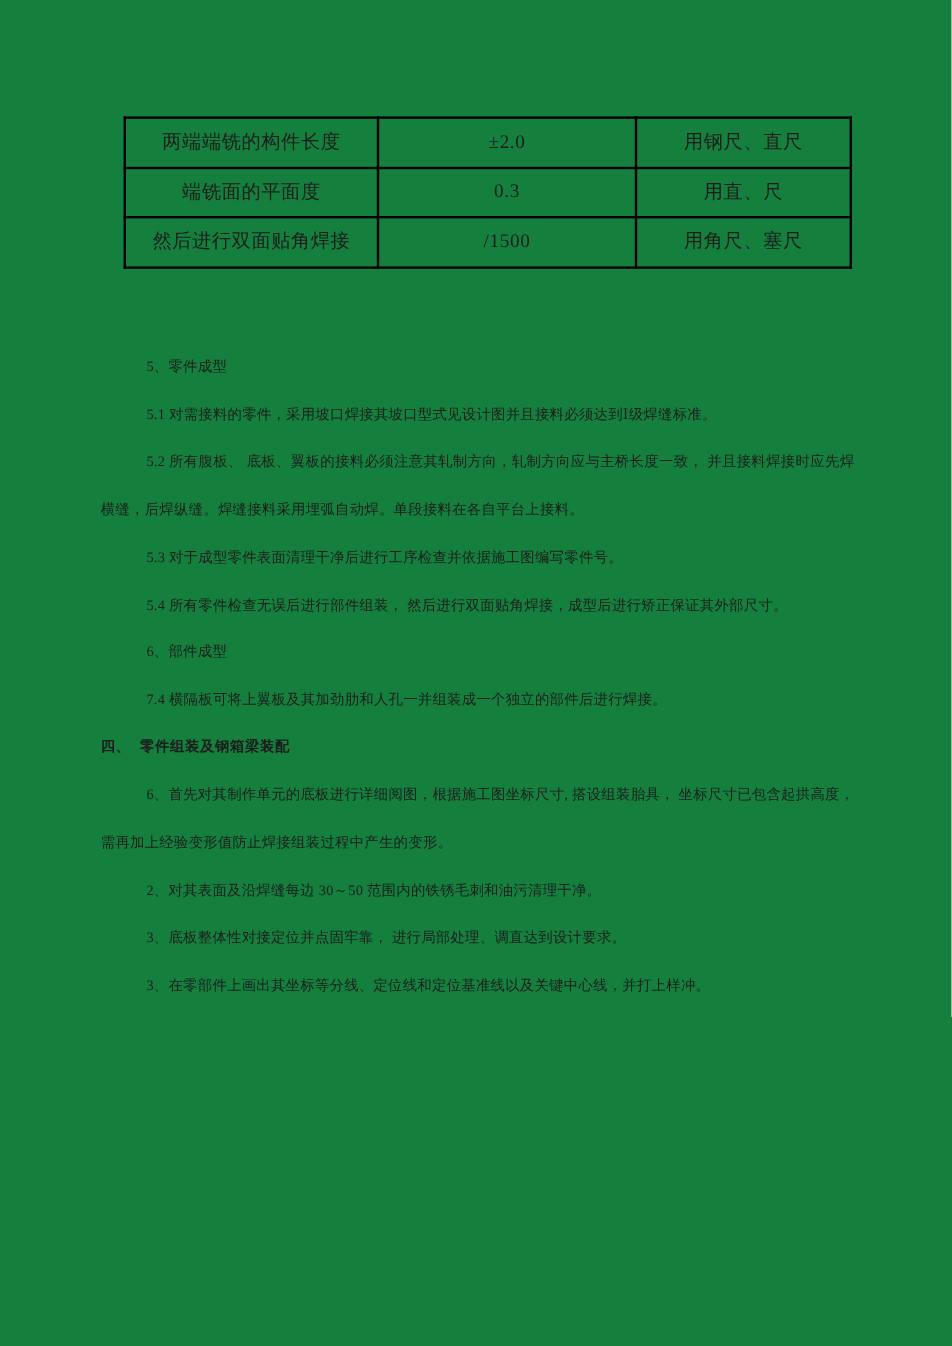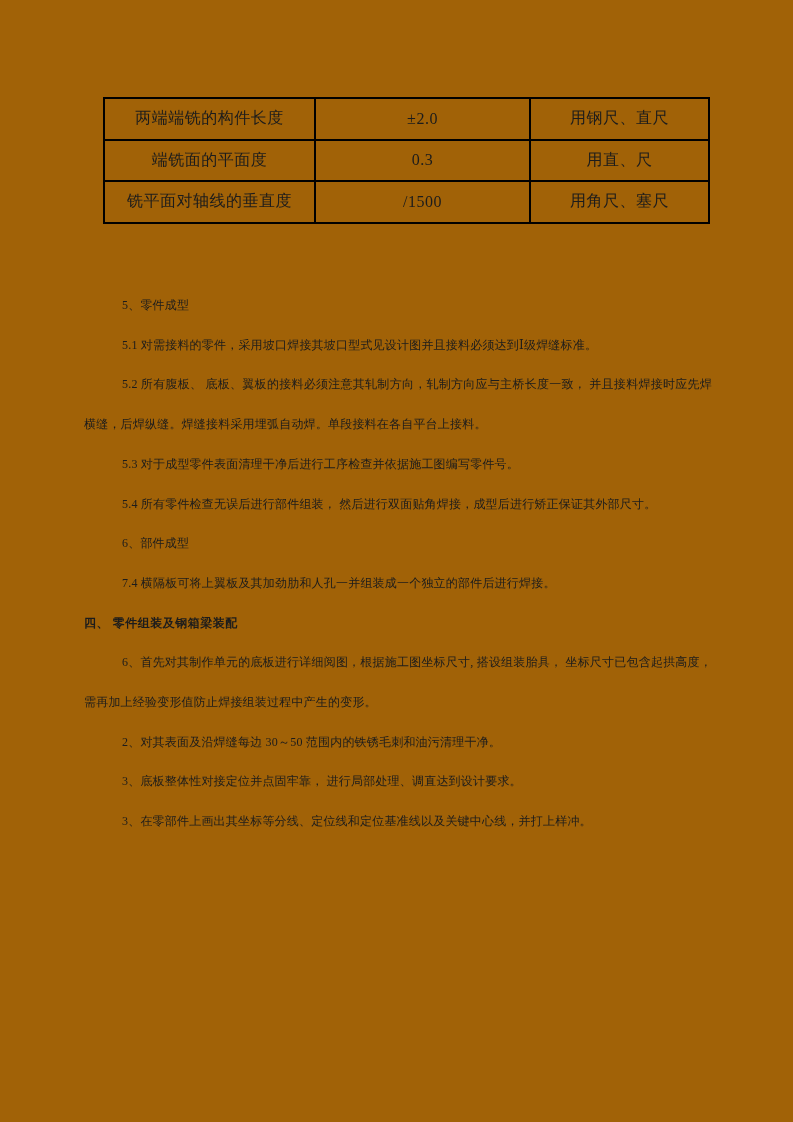--- a/index.html
+++ b/index.html
@@ -4,21 +4,21 @@
 <style>
   html, body {
     margin: 0;
     padding: 0;
     background: #ffffff;
   }
   .page {
     position: relative;
     width: 793px;
     height: 1122px;
-    background: #a16207;
+    background: #15803d;
     overflow: hidden;
     font-family: "Liberation Serif", "DejaVu Serif", serif;
     color: #1c1c1c;
   }
   
   .spec-table {
     position: absolute;
     left: 103px;
     top: 97px;
     width: 605px;
@@ -46,21 +46,21 @@
   }
   .para {
     margin: 0;
     padding: 0;
     text-indent: 38px;
     letter-spacing: 0.2px;
   }
   .para.heading {
     text-indent: 0;
     font-weight: bold;
-    font-family: Liberation Sans, sans-serif;
+    font-family: Liberation Mono, monospace;
     letter-spacing: 0.5px;
   }
 </style>
 </head>
 <body>
 
 <div class="page">
 
   <table class="spec-table">
     <colgroup>
@@ -73,21 +73,21 @@
         <td>两端端铣的构件长度</td>
         <td>±2.0</td>
         <td>用钢尺、直尺</td>
       </tr>
       <tr>
         <td>端铣面的平面度</td>
         <td>0.3</td>
         <td>用直、尺</td>
       </tr>
       <tr>
-        <td>铣平面对轴线的垂直度</td>
+        <td>然后进行双面贴角焊接</td>
         <td>/1500</td>
         <td>用角尺、塞尺</td>
       </tr>
     </tbody>
   </table>
 
   <div class="content">
     <p class="para">5、零件成型</p>
     <p class="para">5.1 对需接料的零件，采用坡口焊接其坡口型式见设计图并且接料必须达到Ⅰ级焊缝标准。</p>
     <p class="para">5.2 所有腹板、 底板、翼板的接料必须注意其轧制方向，轧制方向应与主桥长度一致， 并且接料焊接时应先焊横缝，后焊纵缝。焊缝接料采用埋弧自动焊。单段接料在各自平台上接料。</p>

